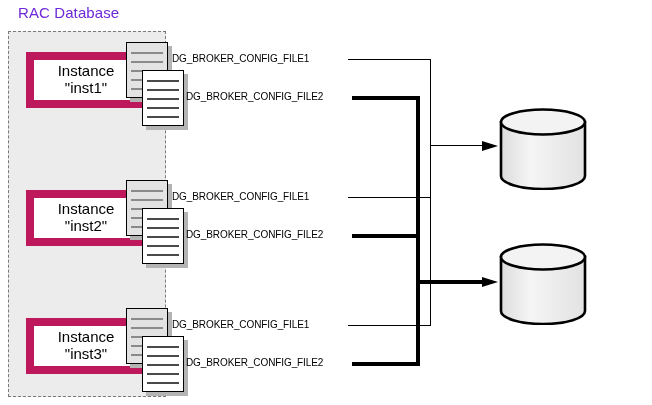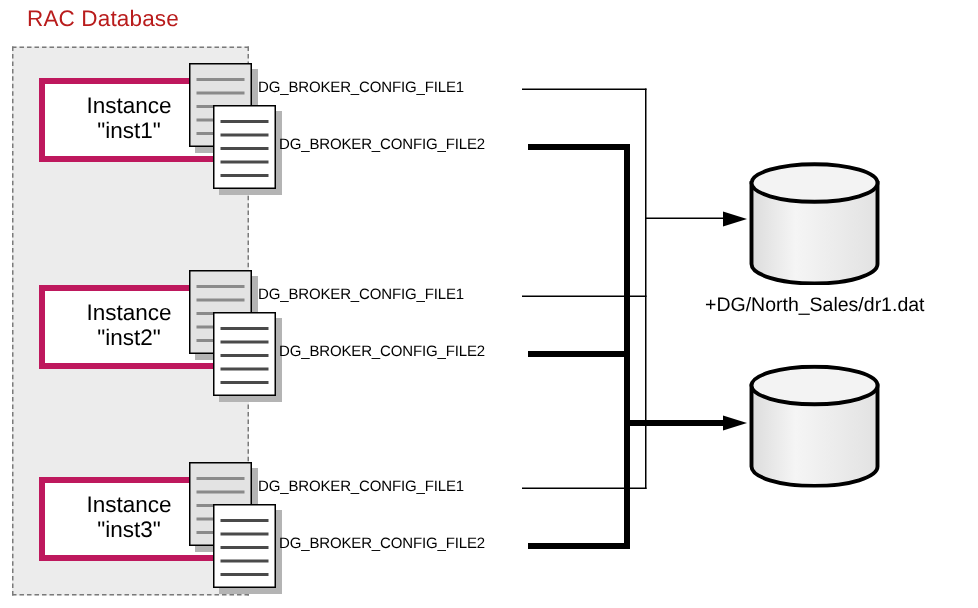--- a/index.html
+++ b/index.html
@@ -16,39 +16,39 @@
     height: 405px;
     background: #ffffff;
     overflow: hidden;
   }
   
   .rac-title {
     position: absolute;
     left: 18px;
     top: 4px;
     font-size: 15px;
-    color: #b91c1c;
+    color: #6d28d9;
     white-space: nowrap;
     letter-spacing: 0.1px;
   }
   .rac-box {
     position: absolute;
     left: 8px;
     top: 31px;
     width: 158px;
     height: 366px;
     background: #ececec;
     border: 1.6px dashed #7a7a7a;
     box-sizing: border-box;
   }
   
   .instance-box {
     position: absolute;
     background: #ffffff;
-    border: 4px solid #be185d;
+    border: 8px solid #be185d;
     box-sizing: border-box;
     display: flex;
     flex-direction: column;
     align-items: center;
     justify-content: center;
     line-height: 1.12;
     font-size: 15px;
     color: #000;
   }
   .instance-box span { display: block; }
@@ -236,21 +236,20 @@
         <linearGradient id="cylBody1" x1="0" y1="0" x2="1" y2="0">
           <stop offset="0%" stop-color="#dcdcdc"></stop>
           <stop offset="35%" stop-color="#f5f5f5"></stop>
           <stop offset="100%" stop-color="#e2e2e2"></stop>
         </linearGradient>
       </defs>
       <path d="M3,14 L3,68 A42,13 0 0 0 87,68 L87,14 Z" fill="url(#cylBody1)" stroke="#000" stroke-width="2.6"></path>
       <ellipse cx="45" cy="14" rx="42" ry="12.5" fill="#f3f3f3" stroke="#000" stroke-width="2.6"></ellipse>
     </svg>
   </div>
-  <div class="disk-label" style="left:470px; top:195px;">+DG/North_Sales/dr1.dat</div>
 
   <div class="cyl" style="left:498px; top:243px;">
     <svg width="90" height="82" viewBox="0 0 90 82">
       <defs>
         <linearGradient id="cylBody2" x1="0" y1="0" x2="1" y2="0">
           <stop offset="0%" stop-color="#dcdcdc"></stop>
           <stop offset="35%" stop-color="#f5f5f5"></stop>
           <stop offset="100%" stop-color="#e2e2e2"></stop>
         </linearGradient>
       </defs>

